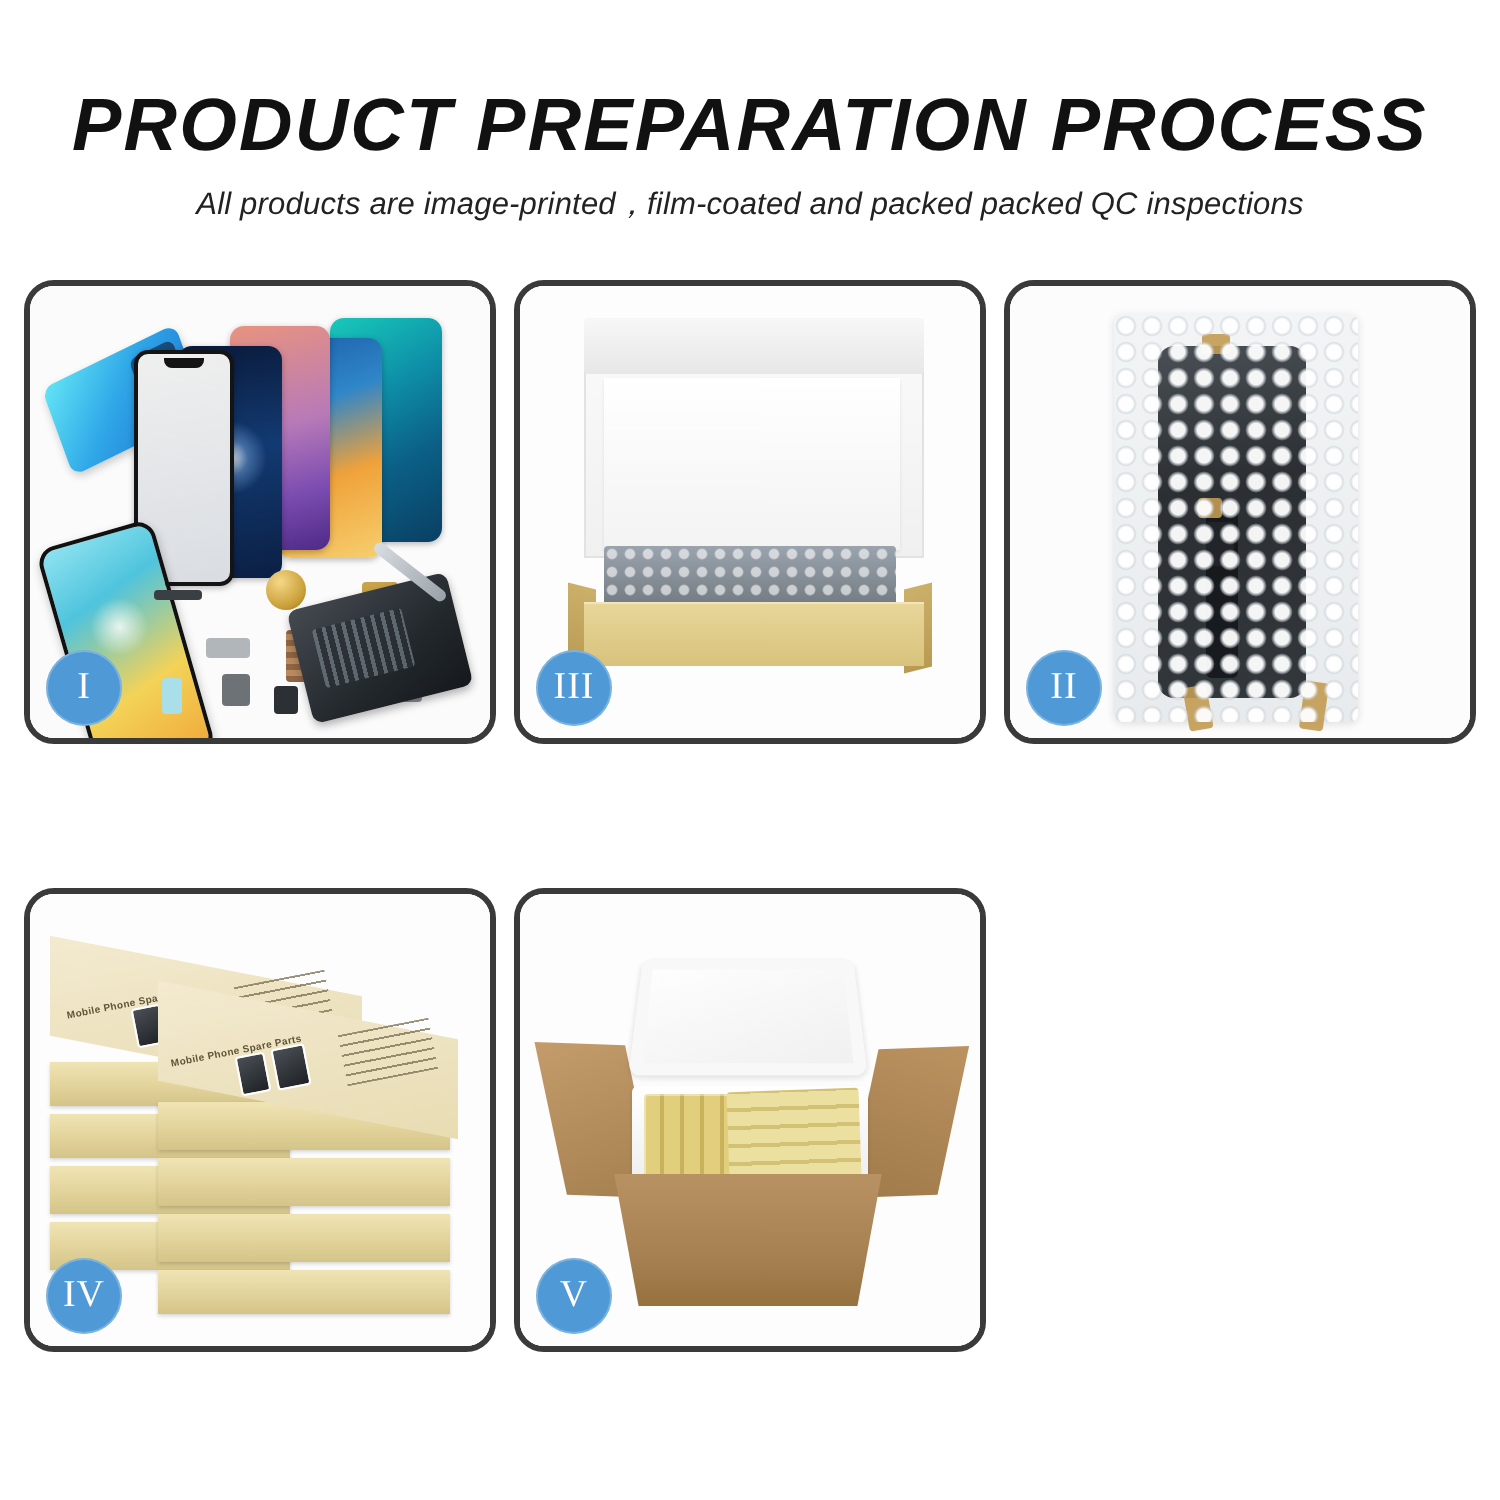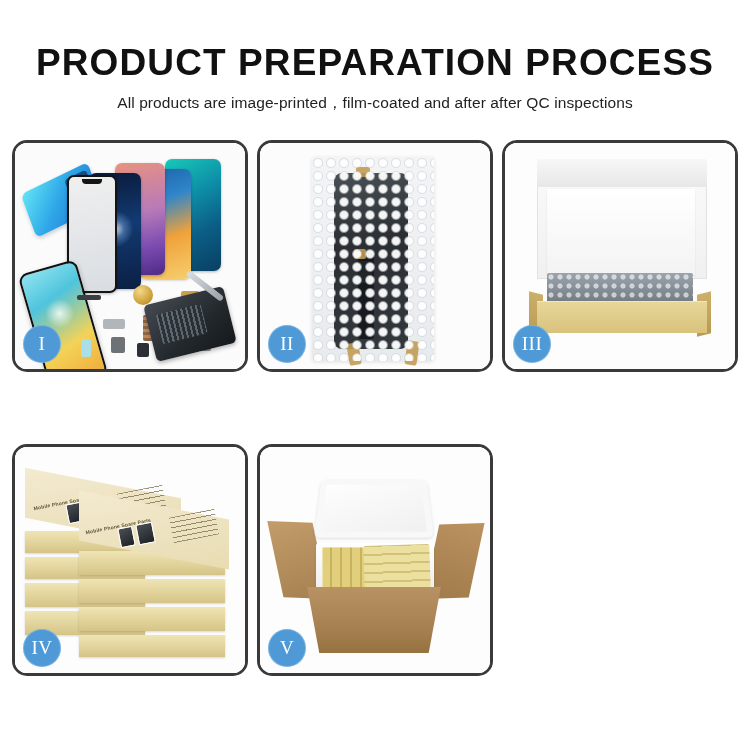--- a/index.html
+++ b/index.html
@@ -20,20 +20,21 @@
     width: 750px;
     height: 750px;
     background: #ffffff;
   }
 
   
   .header {
     position: absolute;
     top: 0; left: 0; right: 0;
     text-align: center;
+    font-style: italic;
   }
   .title {
     margin: 0;
     padding-top: 42px;
     font-size: 37px;
     line-height: 42px;
     font-weight: 700;
     letter-spacing: 1.1px;
     color: #111111;
     font-family: "Liberation Sans", sans-serif;
@@ -376,21 +377,21 @@
     background: #9c7c4e; opacity:.9; transform: rotate(4deg);
   }
 </style>
 </head>
 <body>
 
 <div id="page">
 
   <div class="header">
     <h1 class="title">PRODUCT PREPARATION PROCESS</h1>
-    <p class="subtitle">All products are image-printed，film-coated and after after QC inspections</p>
+    <p class="subtitle">All products are image-printed，film-coated and packed packed QC inspections</p>
   </div>
 
   <div class="grid">
 
     <div class="panel">
       <div class="panel-inner">
         <div class="scene-parts">
           <div class="blue-screen"></div>
           <div class="ph p5"></div>
           <div class="ph p4"></div>
@@ -411,52 +412,52 @@
           <div class="bit b9"></div>
           <div class="motherboard"></div>
           <div class="tweezer"></div>
         </div>
       </div>
       <div class="badge">I</div>
     </div>
 
     <div class="panel">
       <div class="panel-inner">
+        <div class="scene-openbox">
+          <div class="ob-backwall"></div>
+          <div class="ob-lid"></div>
+          <div class="ob-foam"></div>
+          <div class="ob-bubble"></div>
+          <div class="ob-flapL"></div>
+          <div class="ob-flapR"></div>
+          <div class="ob-front"></div>
+        </div>
+      </div>
+      <div class="badge">III</div>
+    </div>
+
+    <div class="panel">
+      <div class="panel-inner">
         <div class="scene-bubble">
           <div class="bw-bag">
             <div class="bw-part"></div>
             <div class="bw-white"></div>
             <div class="bw-flex"></div>
             <div class="bw-tape t1"></div>
             <div class="bw-tape t2"></div>
             <div class="bw-tape t3"></div>
             <div class="bw-tape t4"></div>
           </div>
         </div>
       </div>
       <div class="badge">II</div>
     </div>
 
     <div class="panel">
       <div class="panel-inner">
-        <div class="scene-openbox">
-          <div class="ob-backwall"></div>
-          <div class="ob-lid"></div>
-          <div class="ob-foam"></div>
-          <div class="ob-bubble"></div>
-          <div class="ob-flapL"></div>
-          <div class="ob-flapR"></div>
-          <div class="ob-front"></div>
-        </div>
-      </div>
-      <div class="badge">III</div>
-    </div>
-
-    <div class="panel">
-      <div class="panel-inner">
         <div class="scene-stack">
 
           <div class="sb" style="left:10px; top:84px; width:120px; height:22px;"></div>
           <div class="sb" style="left:10px; top:110px; width:120px; height:22px;"></div>
           <div class="sb" style="left:10px; top:136px; width:120px; height:24px;"></div>
           <div class="sb" style="left:10px; top:164px; width:120px; height:24px;"></div>
 
           <div class="sb" style="left:64px; top:104px; width:146px; height:24px;"></div>
           <div class="sb" style="left:64px; top:132px; width:146px; height:24px;"></div>
           <div class="sb" style="left:64px; top:160px; width:146px; height:24px;"></div>

